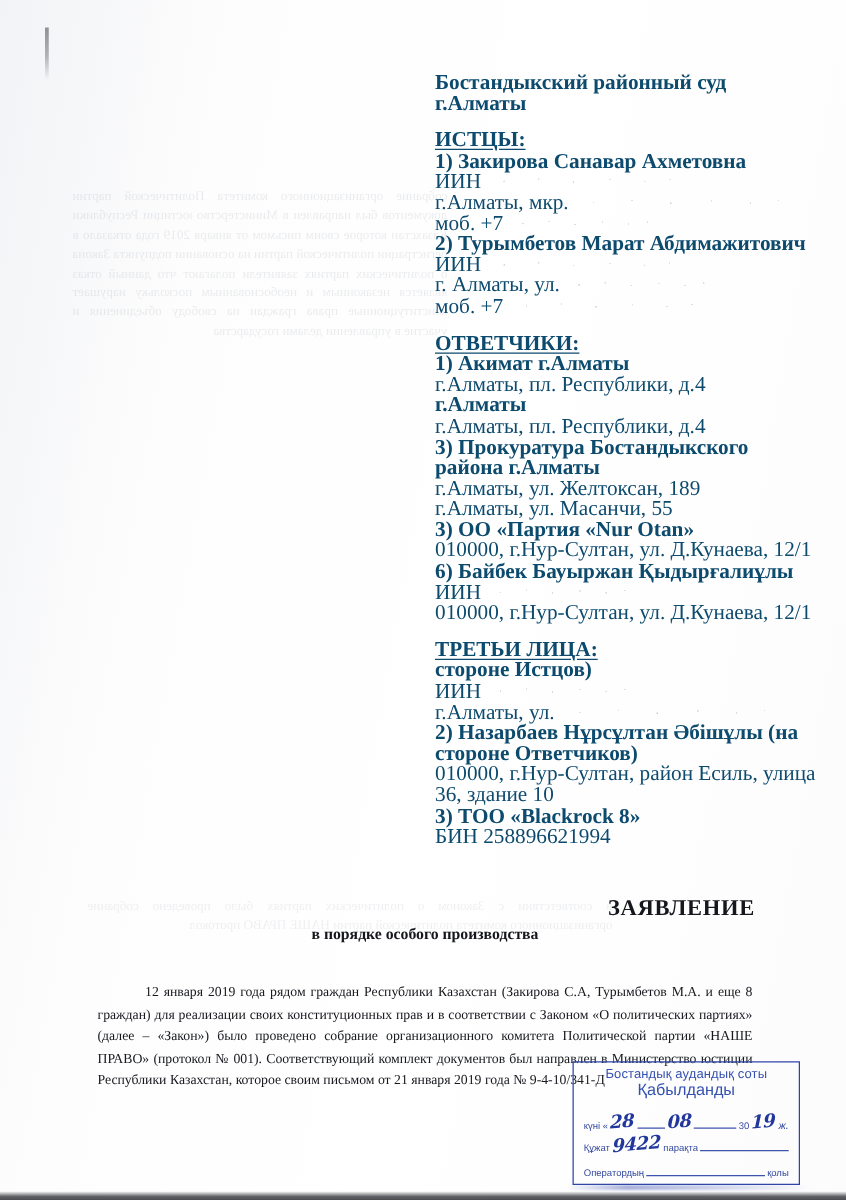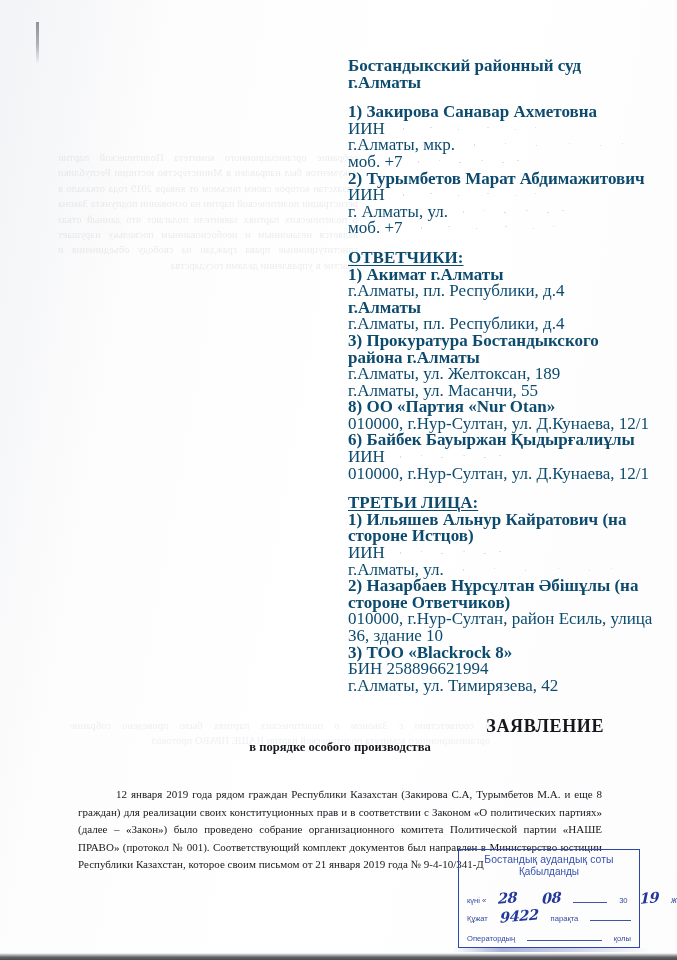--- a/index.html
+++ b/index.html
@@ -179,35 +179,35 @@
   .stamp-title {
     text-align: center;
     font-size: 10.4px;
     line-height: 12.4px;
     margin-top: 4px;
     letter-spacing: .1px;
     color: #3551b0;
   }
   .stamp-title2 {
     text-align: center;
-    font-size: 10px;
+    font-size: 13px;
     line-height: 12.4px;
     color: #3551b0;
   }
 
   .stamp-row {
     position: relative;
     font-size: 7.6px;
     color: #33499f;
     margin-left: 8px;
     margin-right: 8px;
     height: 17px;
     display: flex;
     align-items: flex-end;
-    gap: 12px;
+    gap: 2px;
     white-space: nowrap;
   }
   .stamp-row.r1 { margin-top: 9px; }
   .stamp-row.r2 { margin-top: 1px; }
   .stamp-row.r3 { margin-top: 3px; text-align: right; }
 
   .rule {
     flex: 1;
     border-bottom: .9px solid #3e55ad;
     height: 1px;
@@ -255,20 +255,21 @@
 
   <div class="showthrough">собрание организационного комитета Политической партии документов был направлен в Министерство юстиции Республики Казахстан которое своим письмом от января 2019 года отказало в регистрации политической партии на основании подпункта Закона о политических партиях заявители полагают что данный отказ является незаконным и необоснованным поскольку нарушает конституционные права граждан на свободу объединения и участие в управлении делами государства</div>
   <div class="showthrough-2">в соответствии с Законом о политических партиях было проведено собрание организационного комитета политической партии НАШЕ ПРАВО протокол</div>
 
   <div class="addressee">
 
     <div class="ln b">Бостандыкский районный суд</div>
     <div class="ln b">г.Алматы</div>
 
     <div class="grp">
+      <div class="ln u">ИСТЦЫ:</div>
 
       <div class="ln b">1) Закирова Санавар Ахметовна</div>
       <div class="ln"><span>ИИН</span> <span class="redact r-lg"></span></div>
       <div class="ln"><span>г.Алматы, мкр.</span> <span class="redact r-xl"></span></div>
       <div class="ln"><span>моб. +7</span> <span class="redact r-md"></span></div>
 
       <div class="ln b">2) Турымбетов Марат Абдимажитович</div>
       <div class="ln"><span>ИИН</span> <span class="redact r-lg"></span></div>
       <div class="ln"><span>г. Алматы, ул.</span> <span class="redact r-md"></span></div>
       <div class="ln"><span>моб. +7</span> <span class="redact r-lg"></span></div>
@@ -282,44 +283,42 @@
 
       <div class="ln b">г.Алматы</div>
       <div class="ln">г.Алматы, пл. Республики, д.4</div>
 
       <div class="ln b">3) Прокуратура Бостандыкского</div>
       <div class="ln b">района г.Алматы</div>
       <div class="ln">г.Алматы, ул. Желтоксан, 189</div>
 
       <div class="ln">г.Алматы, ул. Масанчи, 55</div>
 
-      <div class="ln b">8) ОО «Партия «Nur Otan»</div>
+      <div class="ln b">3) ОО «Партия «Nur Otan»</div>
       <div class="ln">010000, г.Нур-Султан, ул. Д.Кунаева, 12/1</div>
 
       <div class="ln b">6) Байбек Бауыржан Қыдырғалиұлы</div>
       <div class="ln"><span>ИИН</span> <span class="redact r-md"></span></div>
       <div class="ln">010000, г.Нур-Султан, ул. Д.Кунаева, 12/1</div>
     </div>
 
     <div class="grp">
       <div class="ln u">ТРЕТЬИ ЛИЦА:</div>
 
-      <div class="ln b">1) Ильяшев Альнур Кайратович (на</div>
       <div class="ln b">стороне Истцов)</div>
       <div class="ln"><span>ИИН</span> <span class="redact r-md"></span></div>
       <div class="ln"><span>г.Алматы, ул.</span> <span class="redact r-xl"></span></div>
 
       <div class="ln b">2) Назарбаев Нұрсұлтан Әбішұлы (на</div>
       <div class="ln b">стороне Ответчиков)</div>
       <div class="ln">010000, г.Нур-Султан, район Есиль, улица</div>
       <div class="ln">36, здание 10</div>
 
       <div class="ln b">3) ТОО «Blackrock 8»</div>
       <div class="ln">БИН 258896621994</div>
-      <div class="ln">г.Алматы, ул. Тимирязева, 42</div>
     </div>
 
   </div>
 
   <div class="title-block">
     <div class="title-main">ЗАЯВЛЕНИЕ</div>
     <div class="title-sub">в порядке особого производства</div>
   </div>
 
   <div class="body-text">12 января 2019 года рядом граждан Республики Казахстан (Закирова С.А, Турымбетов М.А. и еще 8 граждан) для реализации своих конституционных прав и в соответствии с Законом «О политических партиях» (далее – «Закон») было проведено собрание организационного комитета Политической партии «НАШЕ ПРАВО» (протокол № 001). Соответствующий комплект документов был направлен в Министерство юстиции Республики Казахстан, которое своим письмом от 21 января 2019 года № 9-4-10/341-Д</div>

